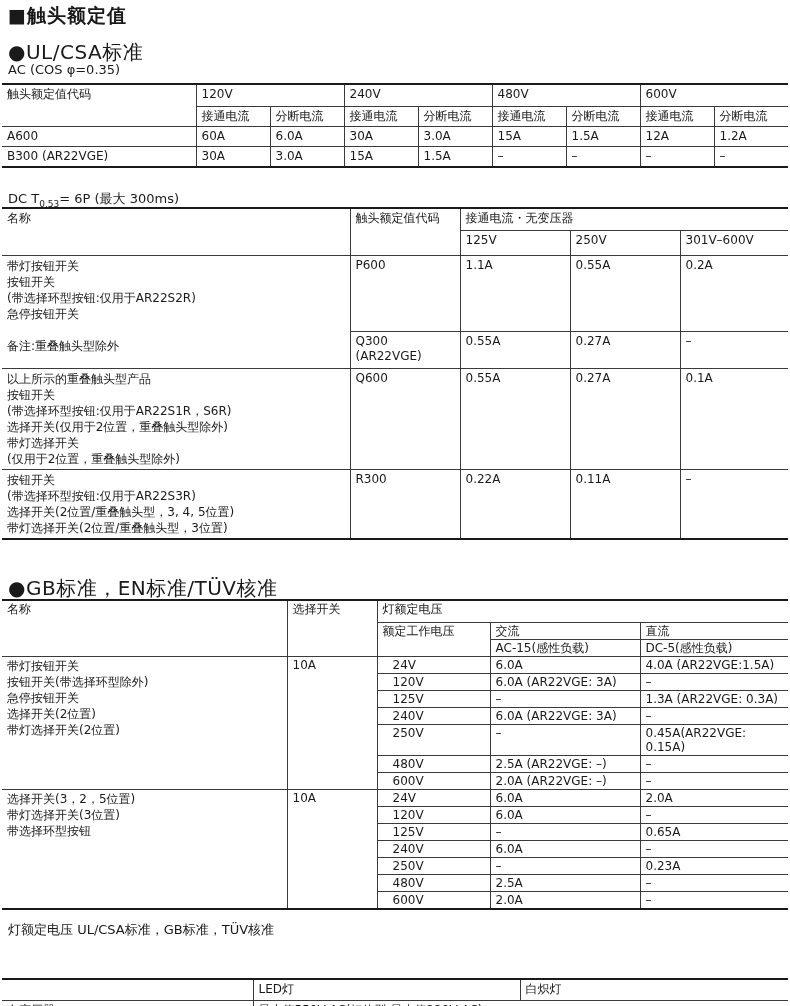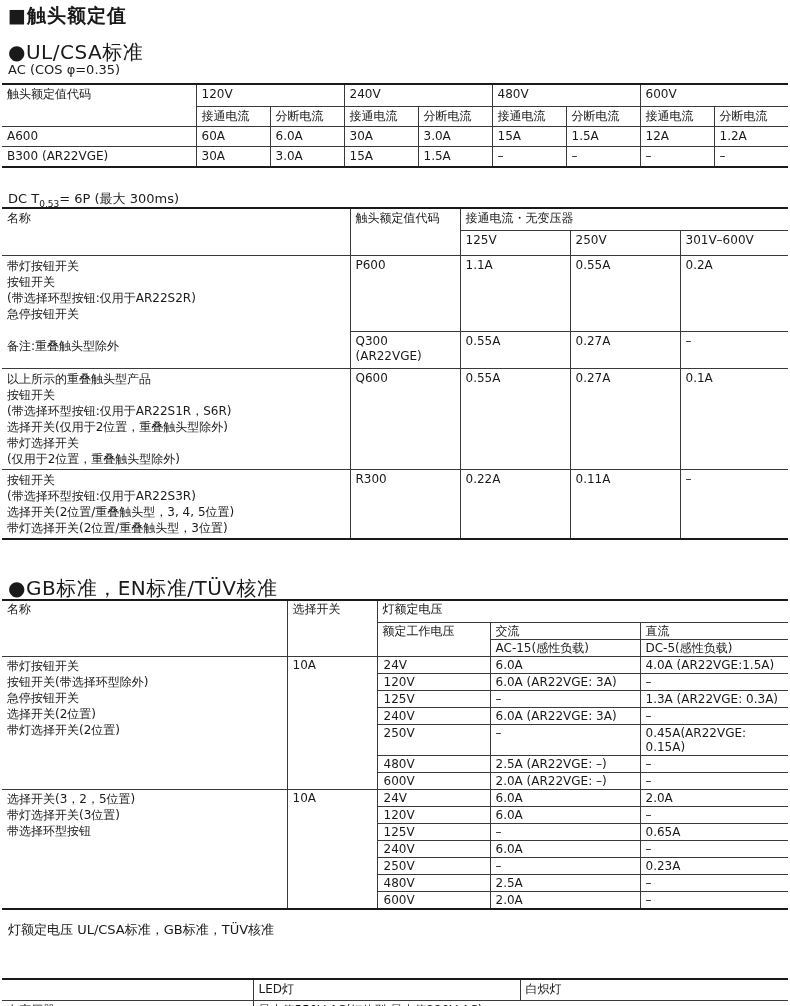--- a/index.html
+++ b/index.html
@@ -32,21 +32,21 @@
   table {
     border-collapse:collapse; border-style:hidden;
     table-layout:fixed; width:786px; font-size:12px;
   }
   td {
     border:1px solid #3a3a3a; vertical-align:top;
     padding:2px 5px; line-height:15px; white-space:pre-line;
     overflow:hidden;
   }
   .name-cell { line-height:16px; }
-  .vcell { padding-left:6px; }
+  .vcell { padding-left:15px; }
   .t3 td { line-height:14px; padding-top:1px; padding-bottom:1px; }
   .t3 .name-cell { line-height:16px; }
 </style>
 </head>
 <body>
 
 <div class="abs doc-title">■触头额定值</div>
 
 <div class="abs sec-heading h-ulcsa">●UL/CSA标准</div>
 

